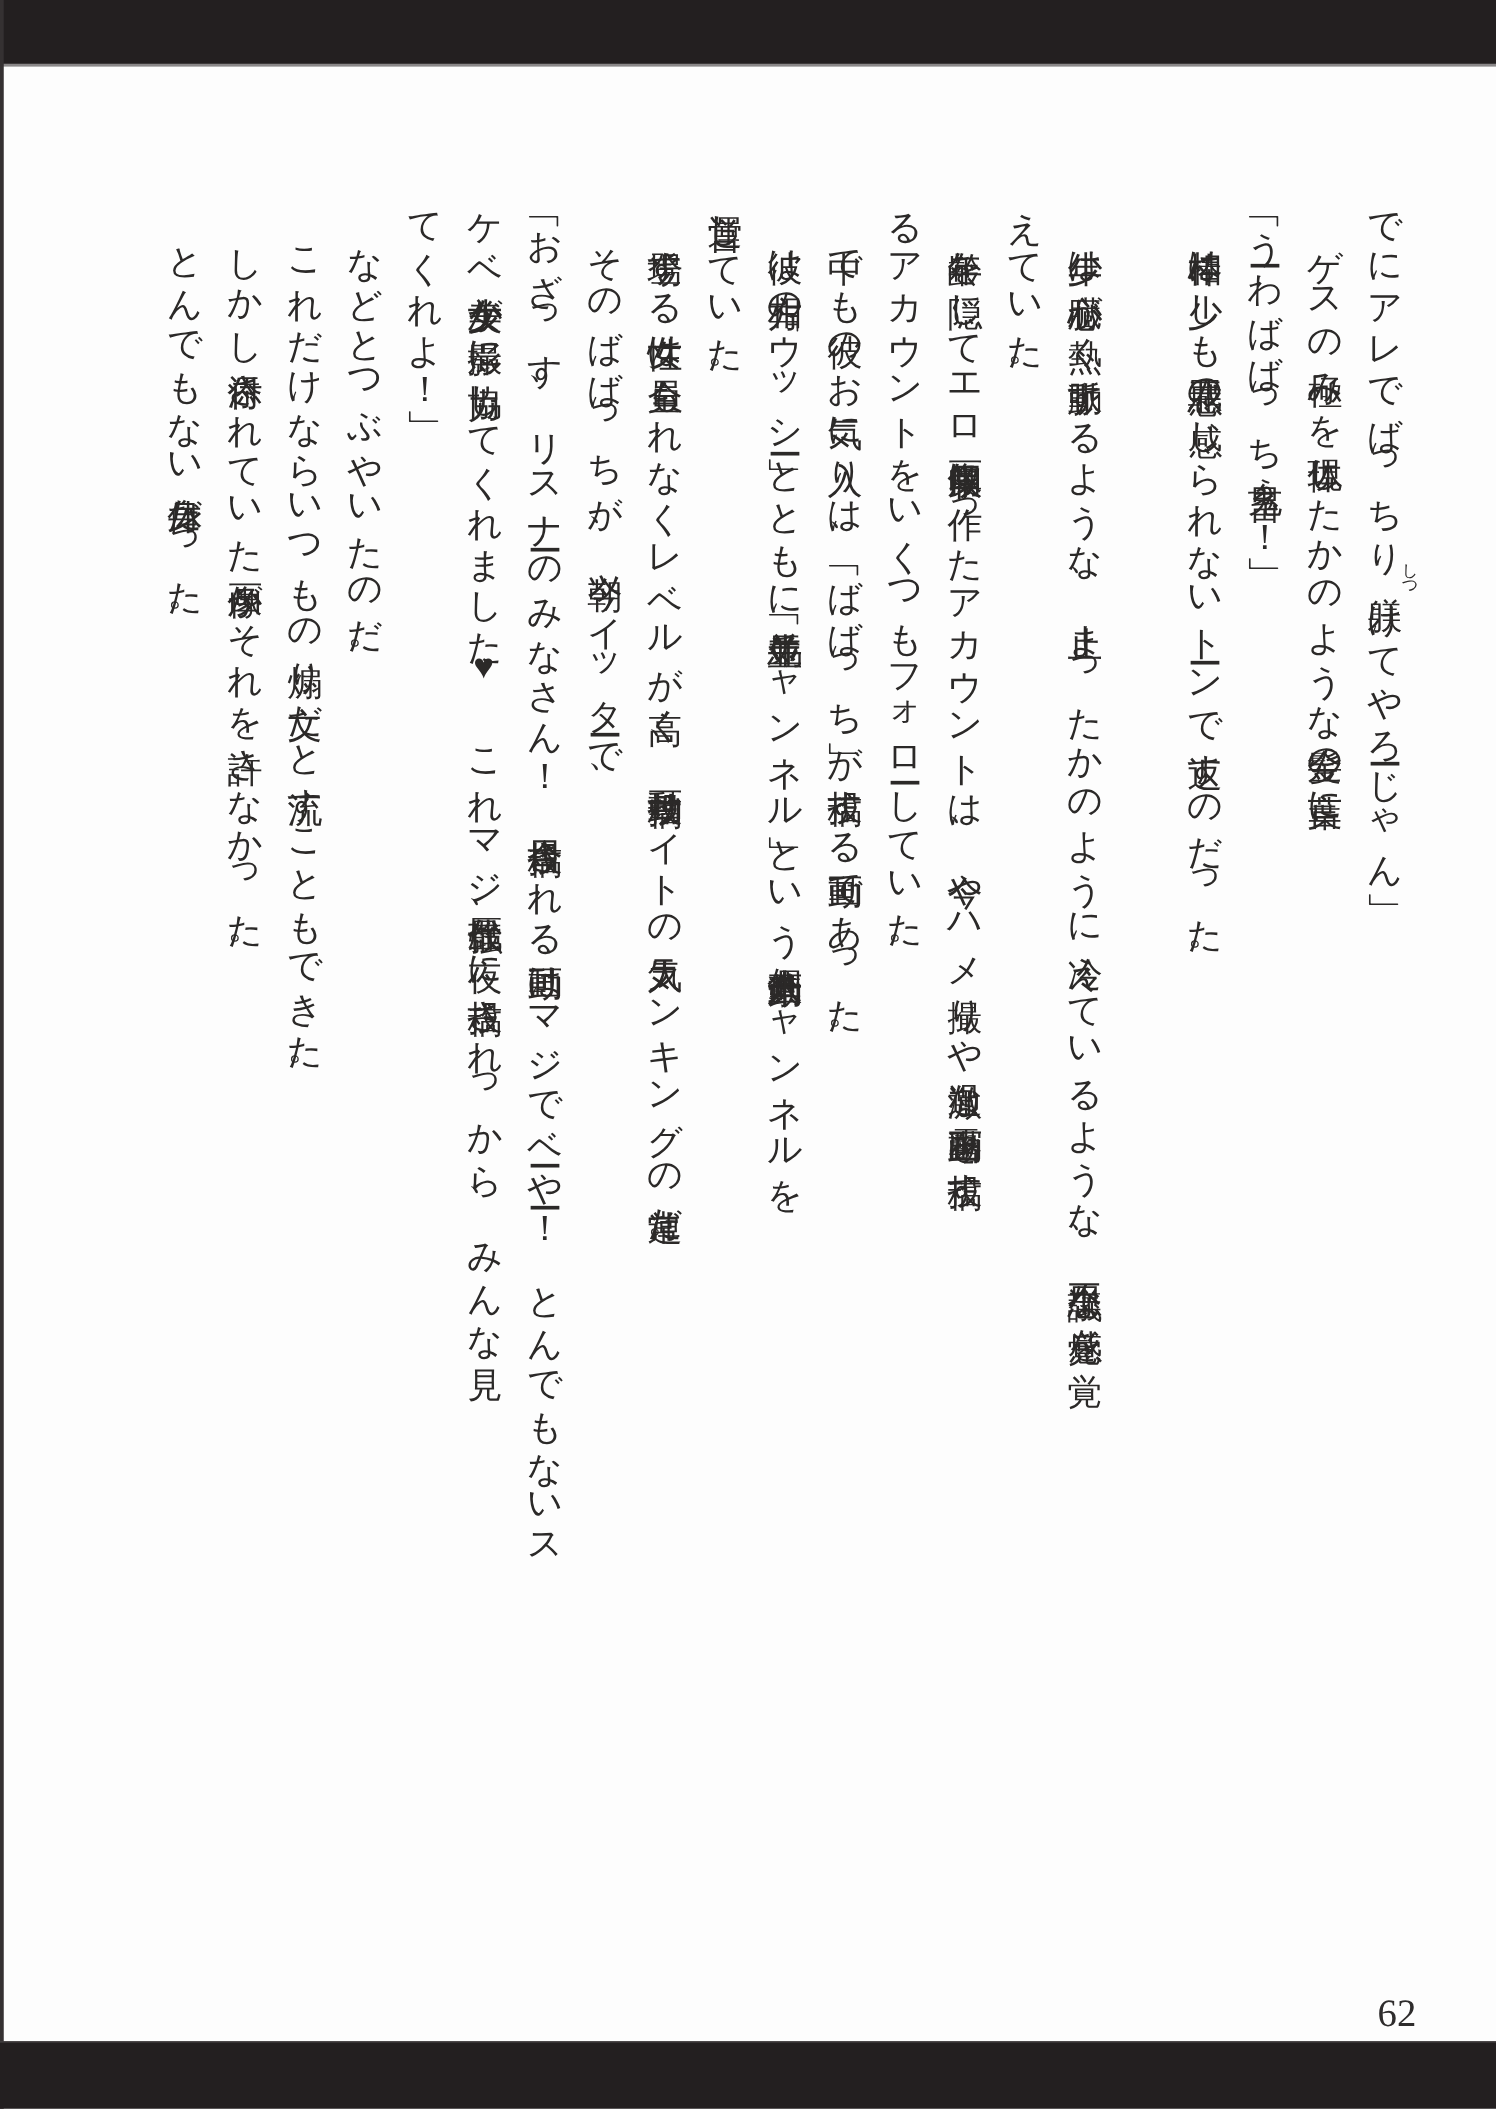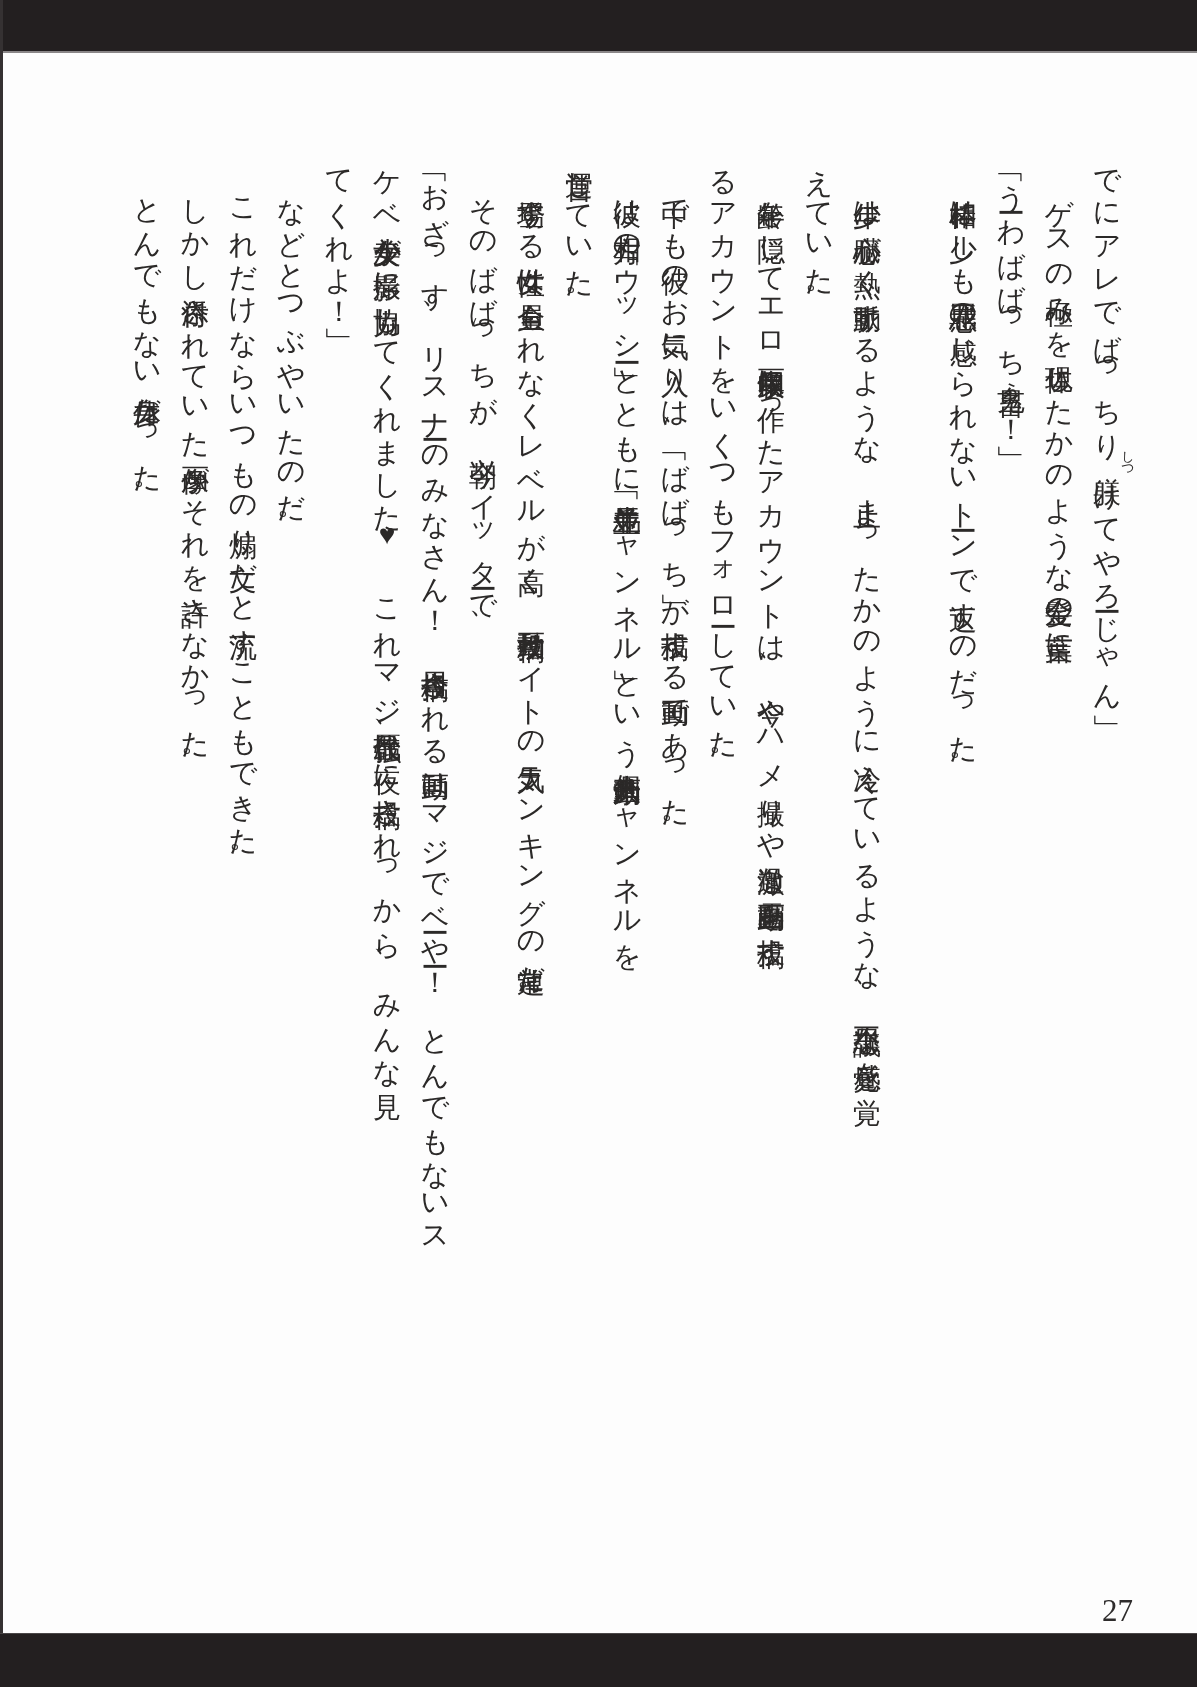--- a/index.html
+++ b/index.html
@@ -83,15 +83,15 @@
   <div class="col">　そのばばっちが、今朝ツイッターで、</div>
   <div class="col half">「おざっす、リスナーのみなさん！　今日投稿される動画はマジでベーやー！　とんでもないス</div>
   <div class="col">ケベ美少女が撮影に協力してくれました♥　これマジ歴代最強、夜に投稿されっから、みんな見</div>
   <div class="col">てくれよ！」</div>
   <div class="col">　などとつぶやいたのだ。</div>
   <div class="col">　これだけならいつもの煽り文だと流すこともできた。</div>
   <div class="col">　しかし添付されていた画像がそれを許さなかった。</div>
   <div class="col">　とんでもない身体だった。</div>
 </div>
 
-<div class="page-number">27</div>
+<div class="page-number">62</div>
 
 <div class="bar bar-bottom"></div>
 
 </body></html>

